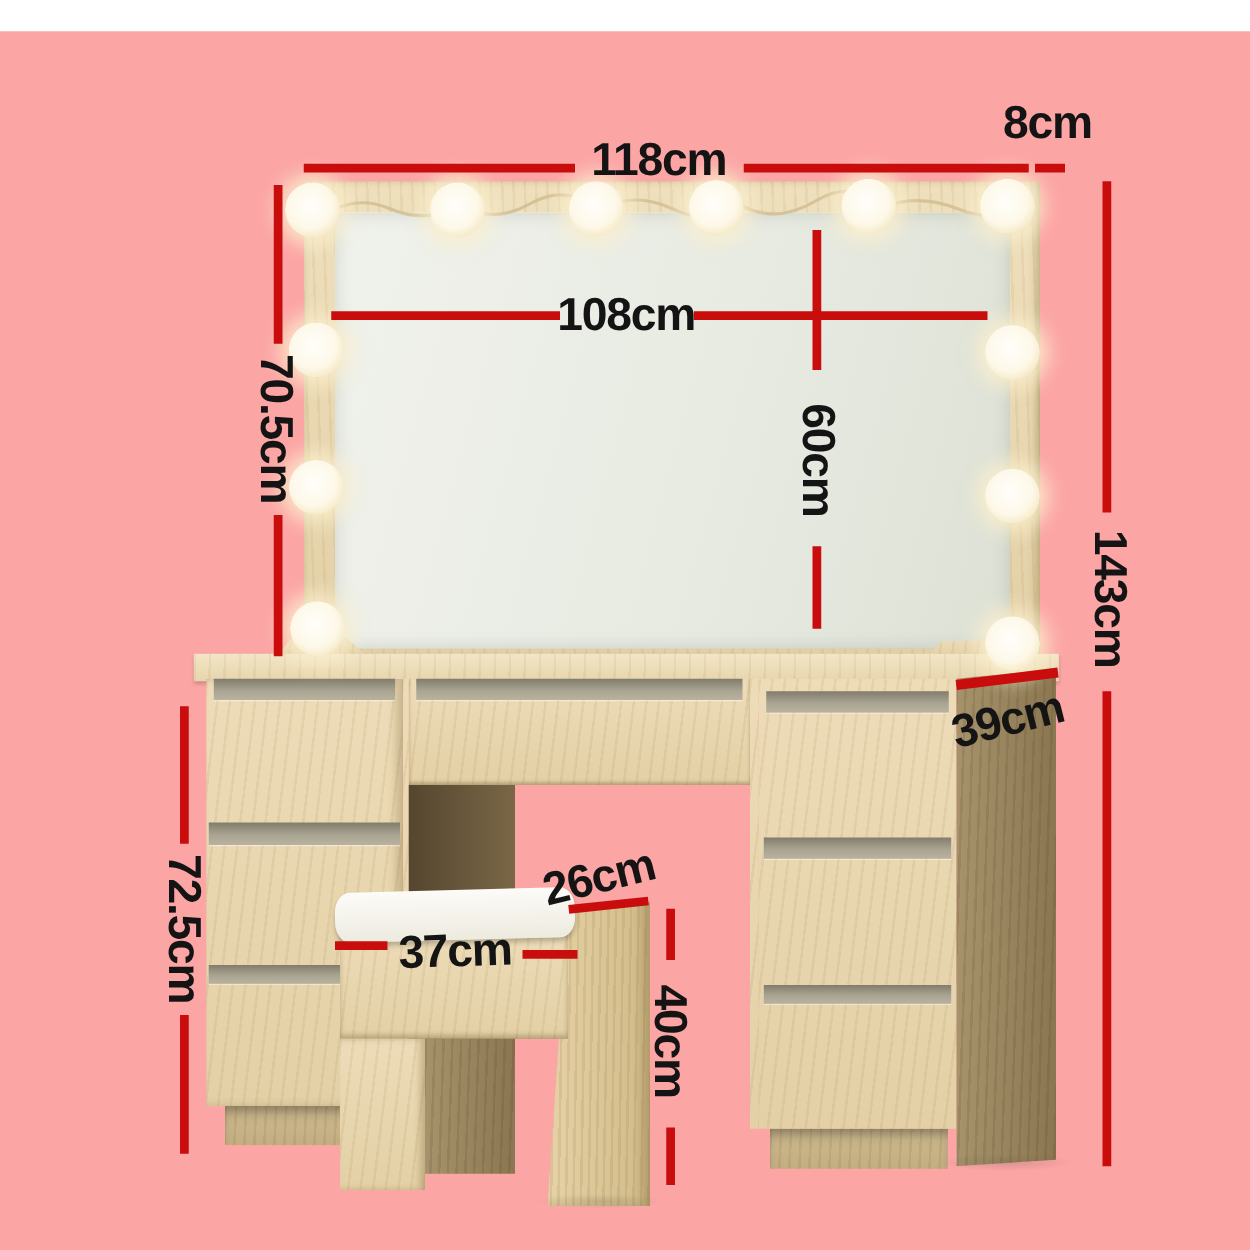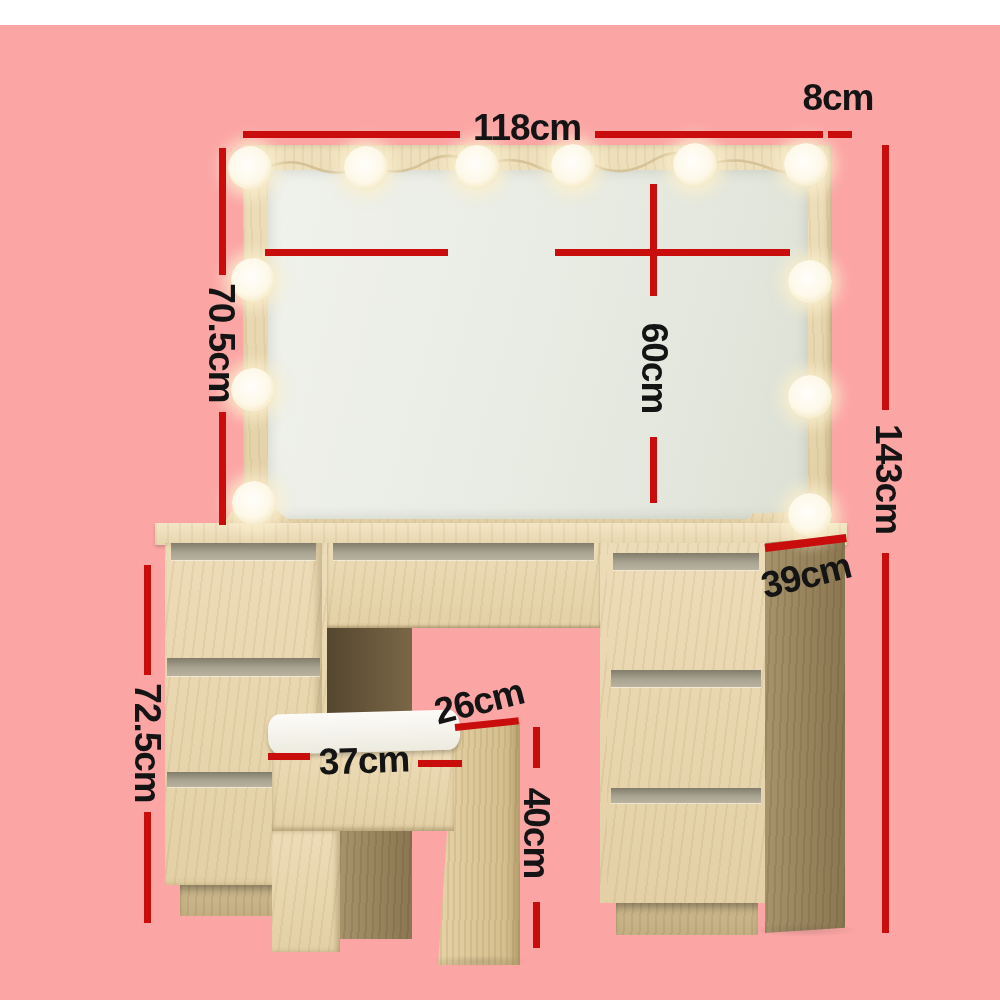--- a/index.html
+++ b/index.html
@@ -123,20 +123,21 @@
   <div class="dl" style="left:144px;top:540px;width:7px;height:110px;"></div>
   <div class="dl" style="left:144px;top:787px;width:7px;height:111px;"></div>
   <div class="dl" style="left:268px;top:728px;width:42px;height:7px;"></div>
   <div class="dl" style="left:418px;top:735px;width:44px;height:7px;"></div>
   <div class="dl" style="left:455px;top:699px;width:64px;height:7px;transform:rotate(-6deg);transform-origin:left center;"></div>
   <div class="dl" style="left:533px;top:702px;width:7px;height:41px;"></div>
   <div class="dl" style="left:533px;top:877px;width:7px;height:46px;"></div>
 
   <div class="lab" style="left:527px;top:103px;">118cm</div>
   <div class="lab" style="left:838px;top:73px;">8cm</div>
+  <div class="lab" style="left:501px;top:227px;">108cm</div>
   <div class="lab r90" style="left:221px;top:318px;">70.5cm</div>
   <div class="lab r90" style="left:654px;top:343px;">60cm</div>
   <div class="lab r90" style="left:888px;top:454px;">143cm</div>
   <div class="lab rm14" style="left:806px;top:551px;">39cm</div>
   <div class="lab r90" style="left:147px;top:718px;">72.5cm</div>
   <div class="lab rm2" style="left:364px;top:736px;">37cm</div>
   <div class="lab rm14" style="left:479px;top:677px;">26cm</div>
   <div class="lab r90" style="left:536px;top:808px;">40cm</div>
 
 </div>

